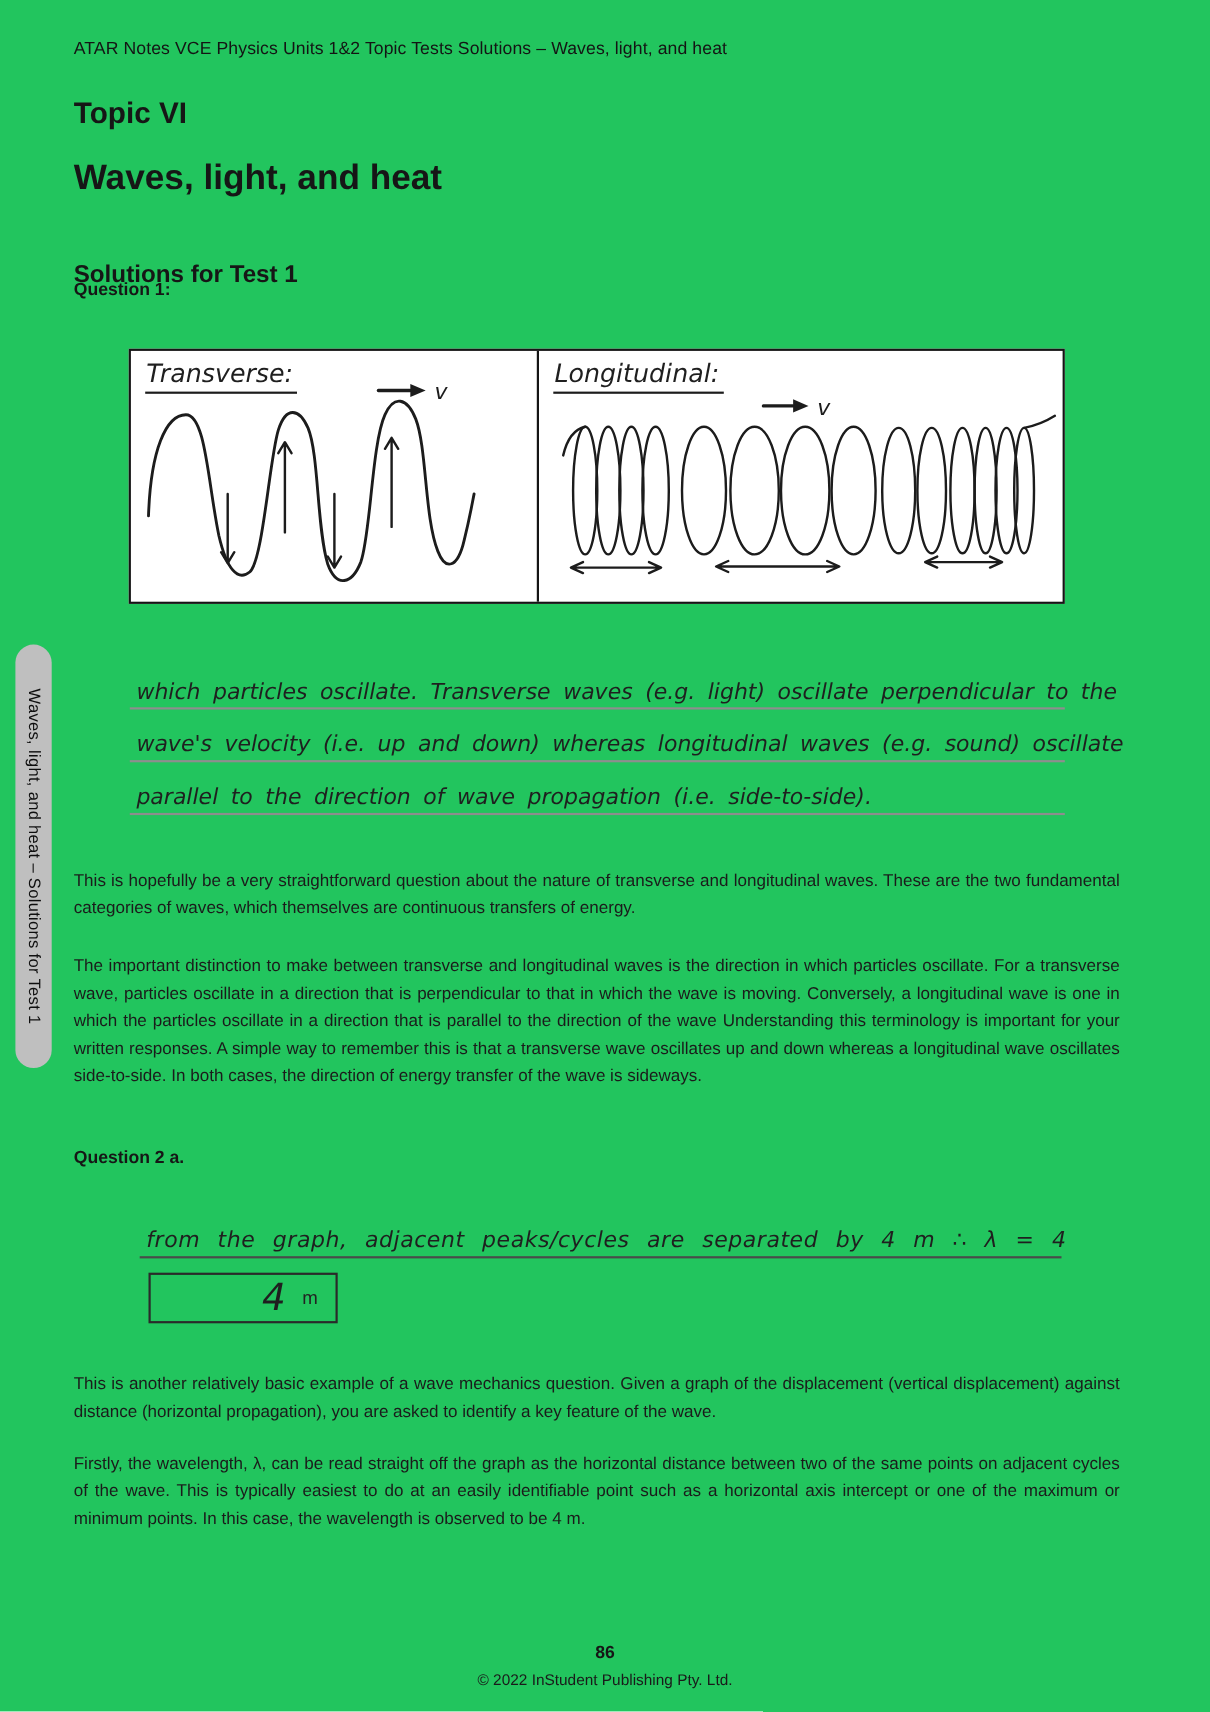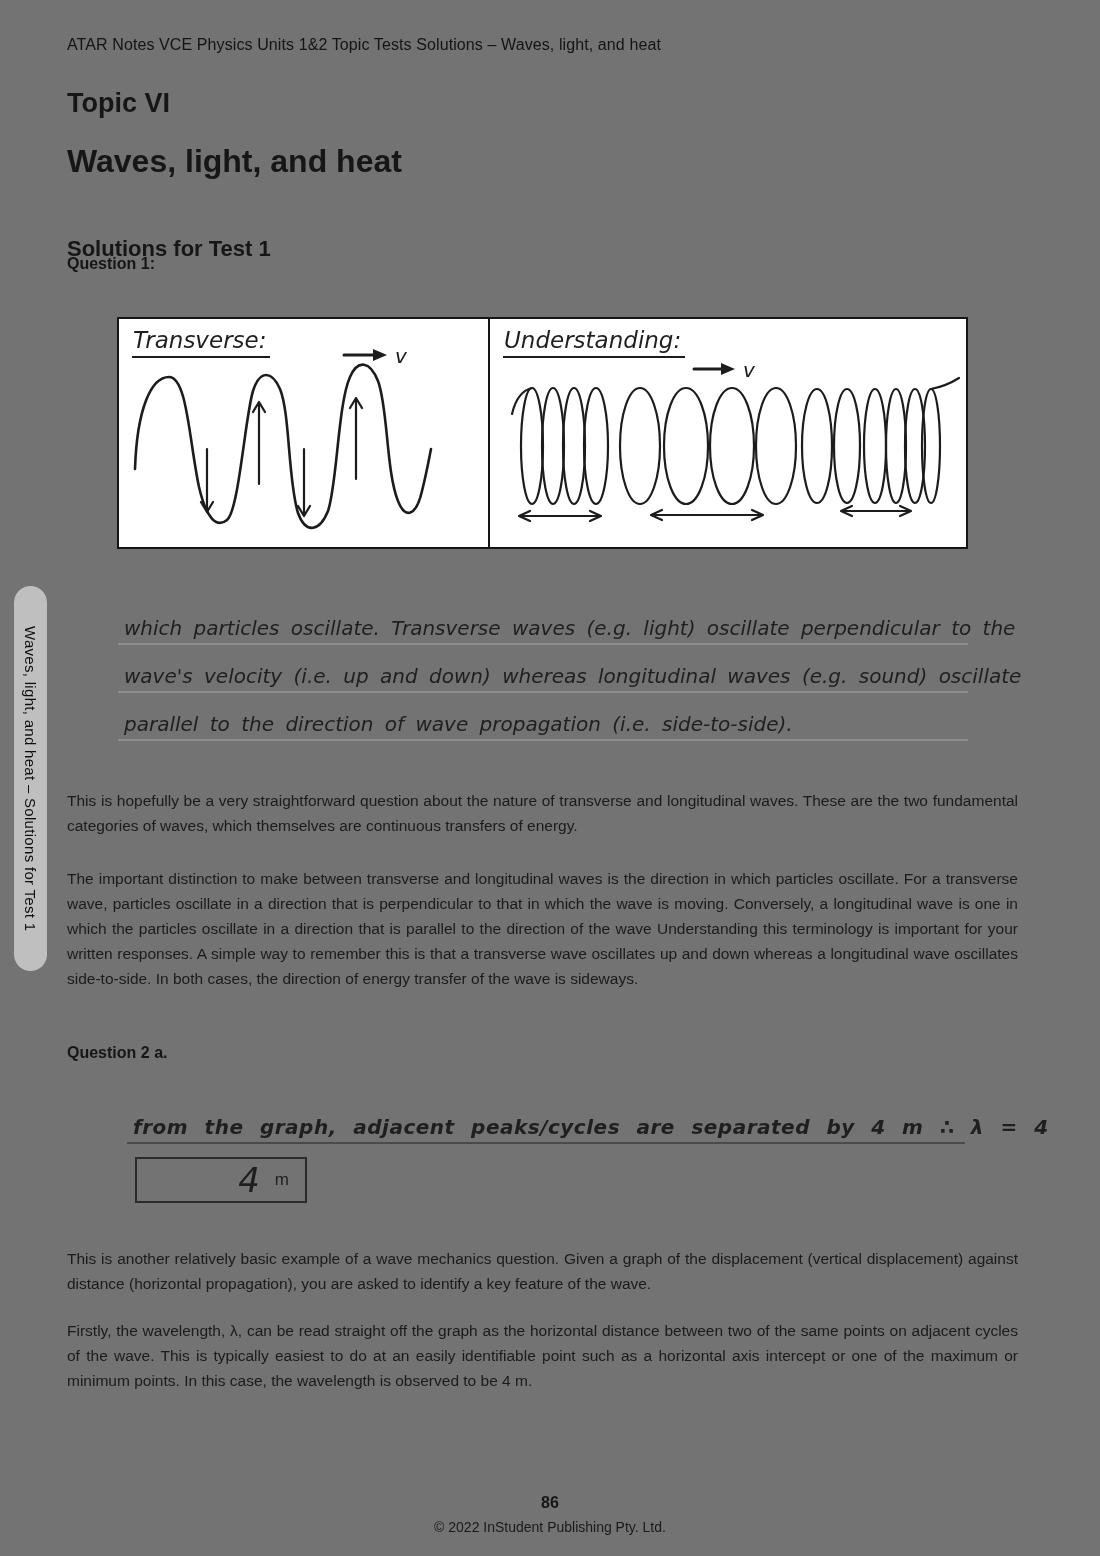--- a/index.html
+++ b/index.html
@@ -1,16 +1,16 @@
 <!DOCTYPE html>
 <html><head>
 <meta charset="utf-8">
 <style>
   html,body{margin:0;padding:0;background:#ffffff;}
-  .page{position:relative;width:1100px;height:1556px;background:#737373;overflow:hidden;
+  .page{position:relative;width:1100px;height:1556px;background:#22c55e;overflow:hidden;
         font-family:"Liberation Sans", sans-serif;color:#161616;}
   .abs{position:absolute;}
 
   .header{left:67px;top:36px;font-size:16px;letter-spacing:.1px;color:#141414;}
   .topic{left:67px;top:88px;font-size:27px;font-weight:bold;}
   .title{left:67px;top:143px;font-size:32px;font-weight:bold;margin:0;}
   .subtitle{left:67px;top:206px;font-size:22px;font-weight:bold;margin-top:30px;}
   .qlabel{left:67px;font-size:16px;font-weight:bold;}
 
   
@@ -21,21 +21,21 @@
   .panel-right{flex:1;}
   .fig-label{position:absolute;left:13px;top:8px;font-size:23px;color:#1c1c1c;
              border-bottom:2px solid #1c1c1c;padding:0 4px 3px 1px;z-index:2;}
   .panel svg{position:absolute;left:0;top:0;}
 
   
   .hw{font-family:"DejaVu Sans", sans-serif;font-style:italic;color:#1f1f1f;}
   .hw-line{left:118px;width:850px;height:47px;border-bottom:2px solid #8e8e8e;
            box-sizing:border-box;display:flex;align-items:flex-end;}
   .hw-line .hw{font-size:20px;line-height:1.2;padding:0 0 3px 6px;word-spacing:5px;white-space:nowrap;}
-  .q2line{left:127px;width:838px;border-bottom:2px solid #4a4a4a;font-weight:bold;}
+  .q2line{left:127px;width:838px;border-bottom:2px solid #4a4a4a;}
   .q2line .hw{word-spacing:9px;letter-spacing:.5px;}
 
   .para{left:67px;width:951px;margin:0;font-size:15.5px;line-height:25px;
         text-align:justify;color:#1b1b1b;}
 
   .answer-box{left:135px;top:1157px;width:172px;height:46px;border:2px solid #2a2a2a;
               box-sizing:border-box;display:flex;align-items:center;justify-content:flex-end;
               gap:15px;padding-right:16px;}
   .answer-value{font-size:34px;line-height:1;}
   .answer-unit{font-size:17px;color:#222;}
@@ -80,21 +80,21 @@
           <path d="M 237,160 L 237,80 M 231,89 L 237,79 L 243,89"></path>
         </g>
         <g>
           <path class="ink" stroke-width="3" d="M 225,36 L 254,36"></path>
           <polygon points="254,30 268,36 254,42" fill="#1c1c1c"></polygon>
         </g>
         <text class="hwv" x="276" y="44">v</text>
       </svg>
     </div>
     <div class="panel panel-right">
-      <span class="fig-label hw">Understanding:</span>
+      <span class="fig-label hw">Longitudinal:</span>
       <svg width="478" height="228" viewBox="0 0 478 228">
         <g class="ink" stroke-width="2.2">
           <path d="M 22,95 C 26,78 33,71 42,69"></path>
           <ellipse cx="42" cy="127" rx="11" ry="58"></ellipse>
           <ellipse cx="63" cy="127" rx="11" ry="58"></ellipse>
           <ellipse cx="84" cy="127" rx="11" ry="58"></ellipse>
           <ellipse cx="106" cy="127" rx="12" ry="58"></ellipse>
           <ellipse cx="150" cy="127" rx="20" ry="58"></ellipse>
           <ellipse cx="196" cy="127" rx="22" ry="58"></ellipse>
           <ellipse cx="242" cy="127" rx="22" ry="58"></ellipse>

